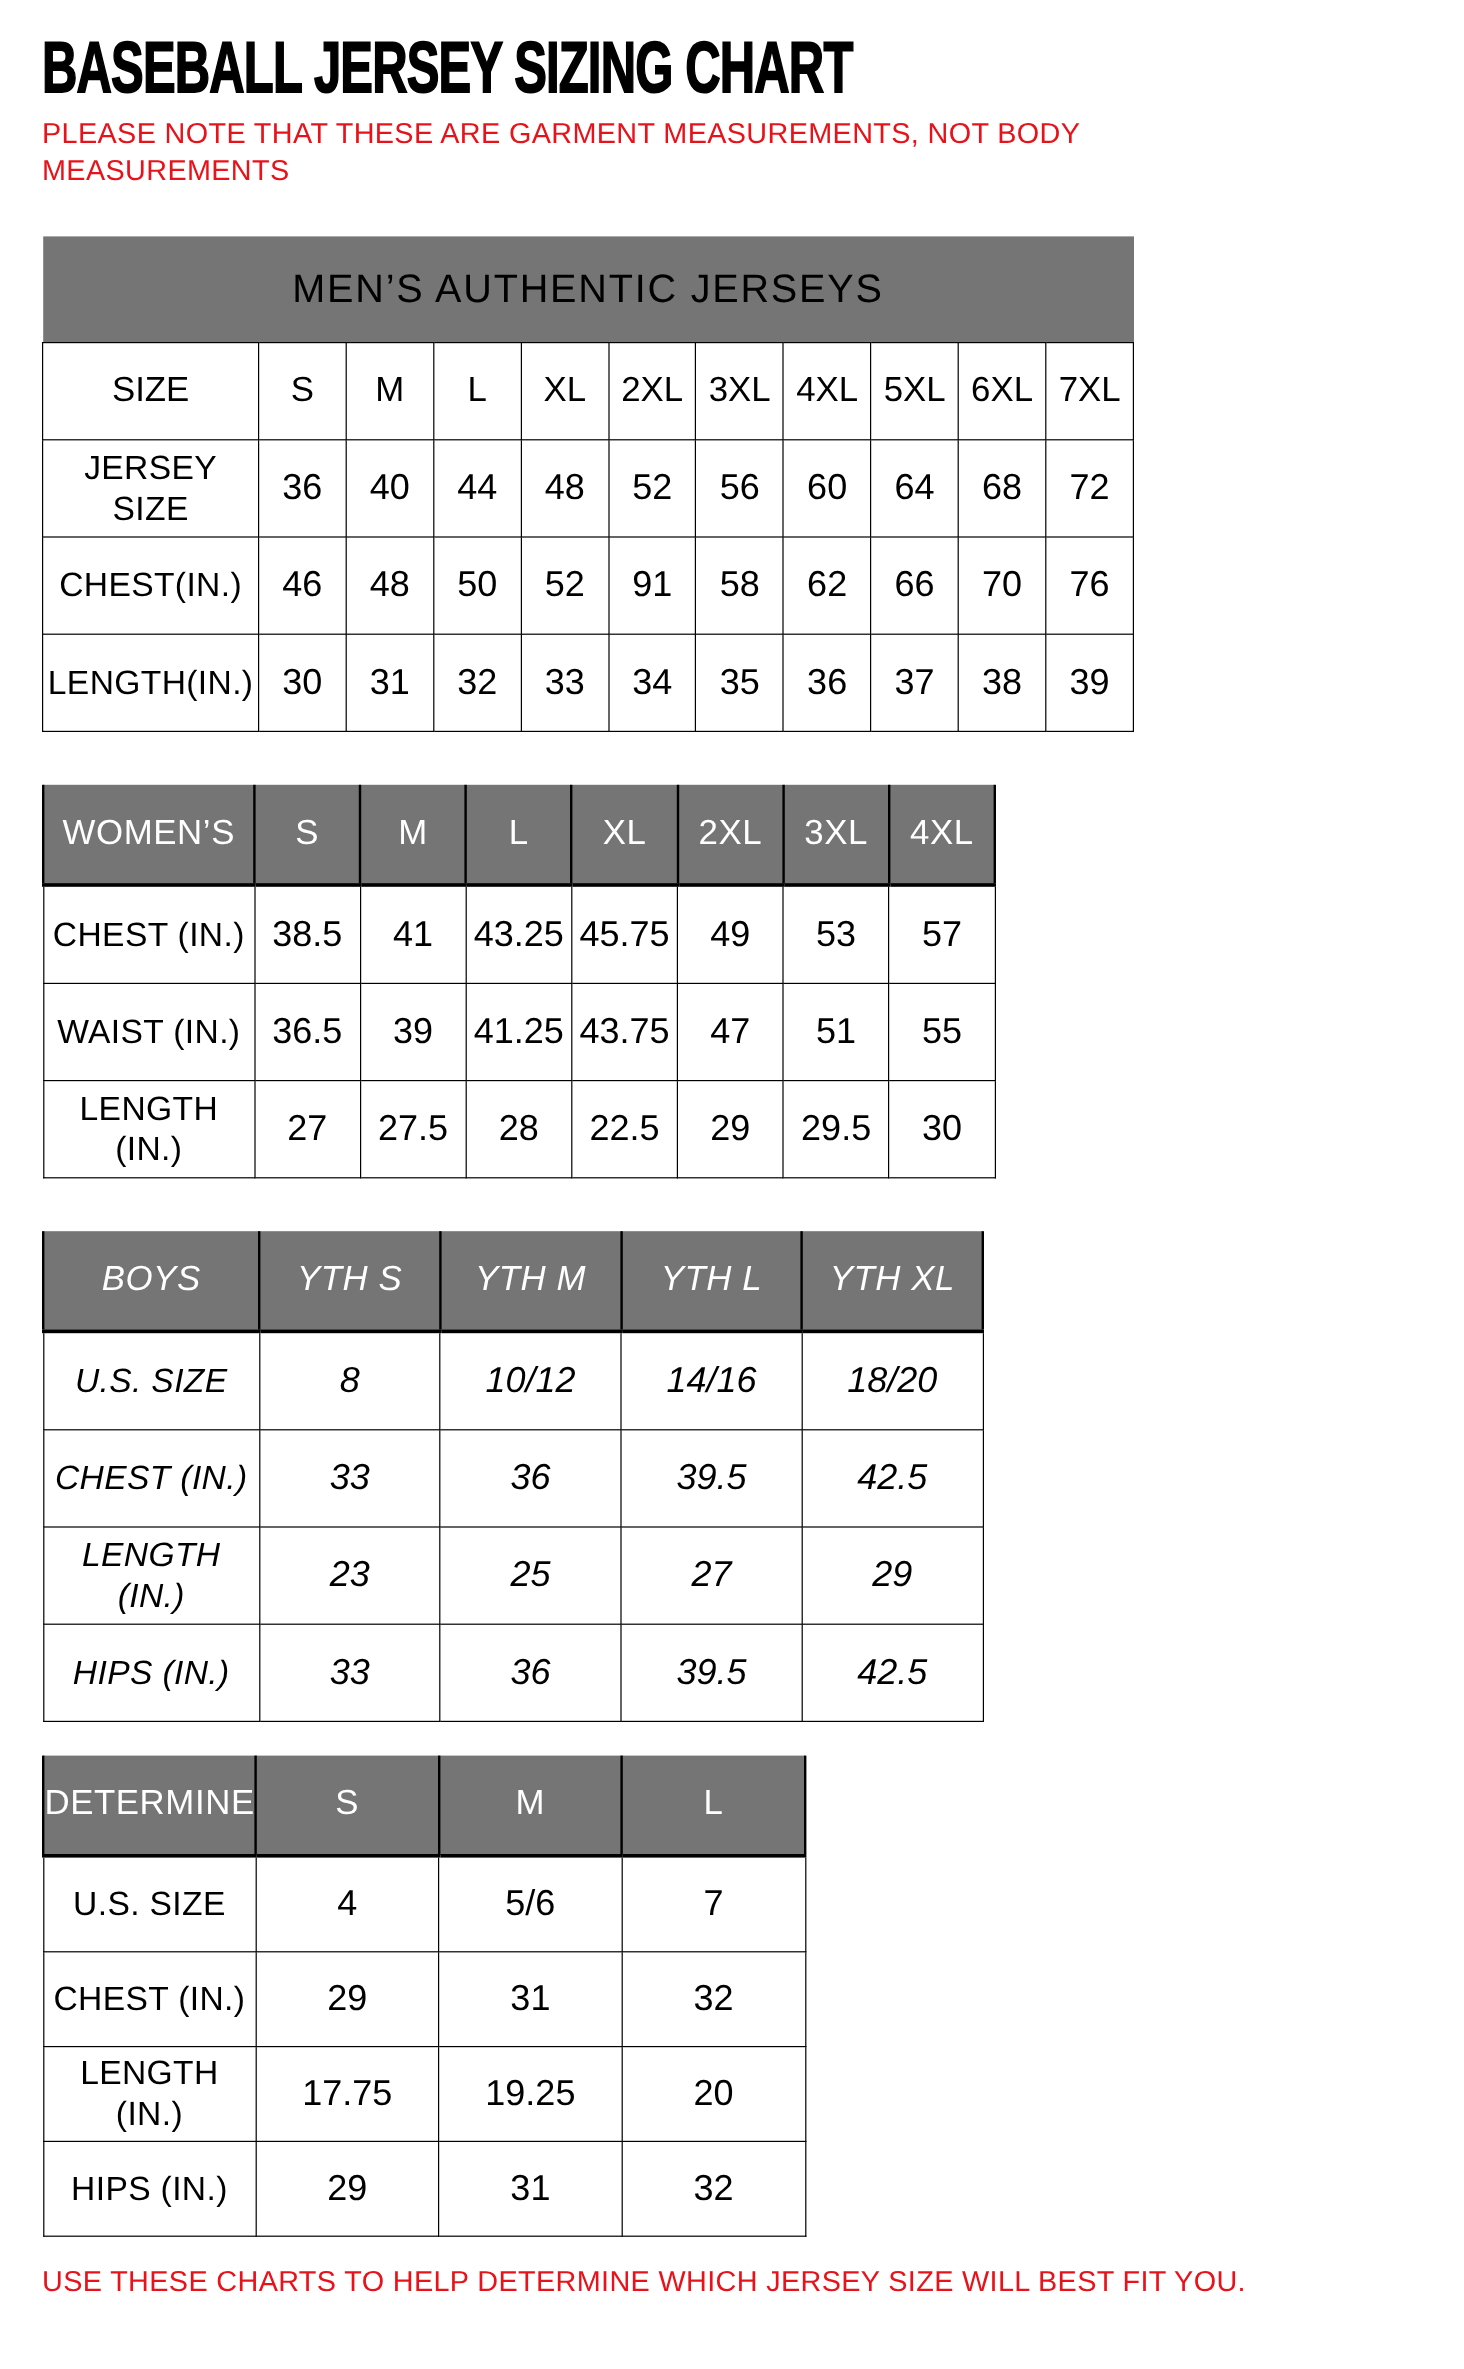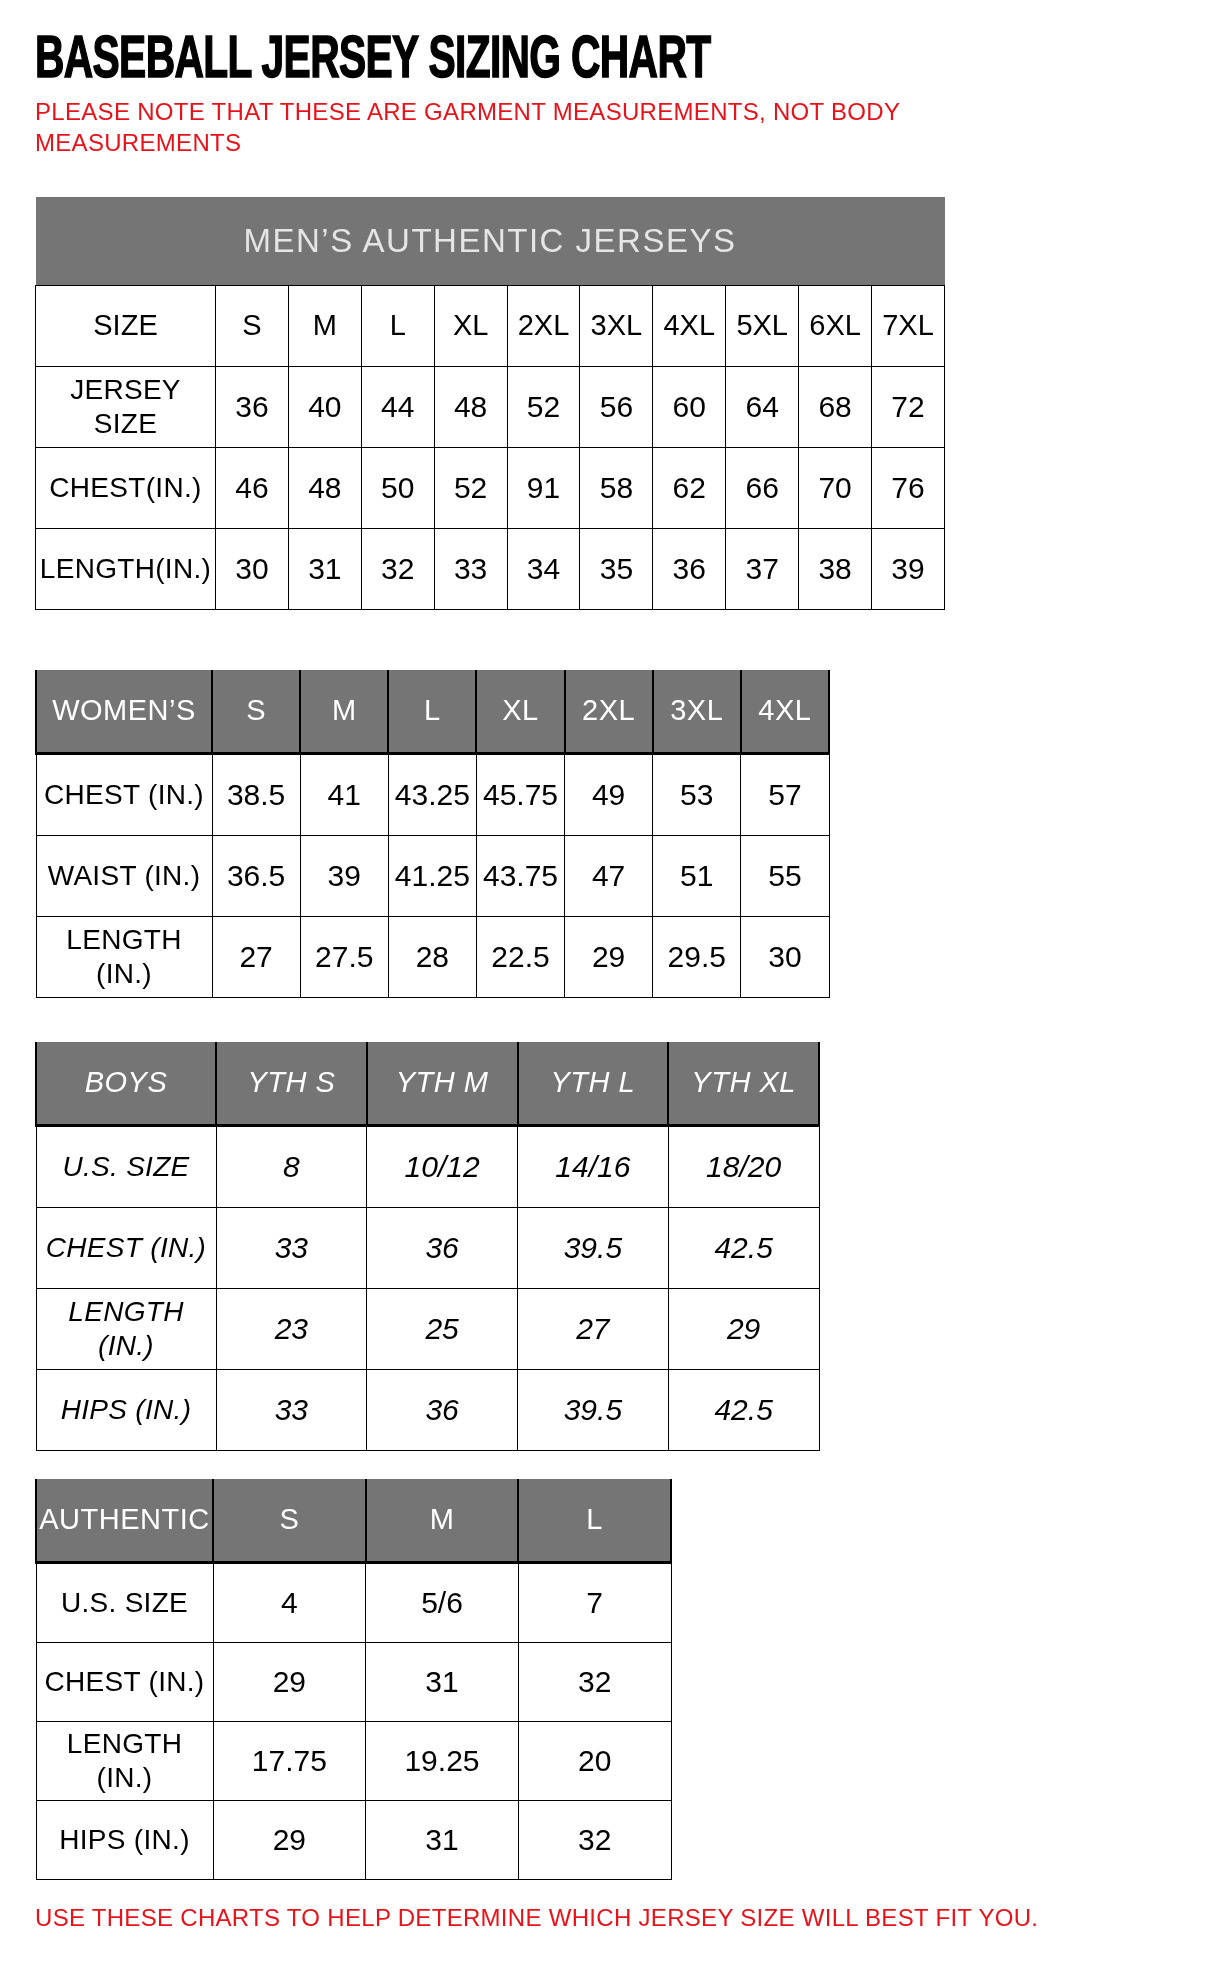--- a/index.html
+++ b/index.html
@@ -11,32 +11,32 @@
     transform:scaleX(0.68);transform-origin:left center;-webkit-text-stroke:1.5px #000;
     letter-spacing:-1px;
   }
   .note{color:#e8121a;font-size:24px;line-height:1.28;width:900px;margin-top:9px;letter-spacing:0.3px;}
 
   table.sizing-table{border-collapse:collapse;table-layout:fixed;margin-top:38px;}
   .sizing-table td,.sizing-table th{border:1px solid #000;text-align:center;vertical-align:middle;padding:0;}
   .sizing-table td{height:80px;}
 
   
-  tr.bar td{border:none;background:#757575;color:#e5e5e5;font-size:33px;height:88px;letter-spacing:1.5px;font-weight:400;}
+  tr.bar td{border:none;background:#757575;color:#000000;font-size:33px;height:88px;letter-spacing:1.5px;font-weight:400;}
 
   
   tr.ghead th{background:#757575;color:#fff;font-weight:400;font-size:29px;height:82px;
     border:2px solid #000;border-top:0;border-bottom:3px solid #000;letter-spacing:0.5px;}
 
   .cols td{font-size:29px;margin-top:14px;}
   td.lbl{font-size:28px;white-space:pre-line;line-height:1.2;letter-spacing:0.3px;}
   td.val{font-size:30px;}
 
   table.mens{width:910px;}
-  table.womens{width:795px;margin-top:60px;}
+  table.womens{width:795px;margin-top:44px;}
   table.boys{width:785px;margin-top:44px;font-style:italic;}
   table.preschool{width:637px;margin-top:28px;}
   table.preschool td{height:78px;}
 
   .c-label-m{width:180px;}
   .c-label-w{width:176px;}
   .c-label-b{width:180px;}
   .c-label-p{width:177px;}
 
   .footer{color:#e8121a;font-size:24px;margin-top:24px;letter-spacing:0.3px;}
@@ -207,21 +207,21 @@
   </tbody>
     </table>
 
   <table class="sizing-table preschool">
     <colgroup>
         <col class="c-label-p">
         <col span="3">
       </colgroup>
     <tbody>
         <tr class="ghead">
-      <th>AUTHENTIC</th>
+      <th>DETERMINE</th>
       <th>S</th>
       <th>M</th>
       <th>L</th>
     </tr>
     <tr>
       <td class="lbl">U.S. SIZE</td>
       <td class="val">4</td>
       <td class="val">5/6</td>
       <td class="val">7</td>
     </tr>

